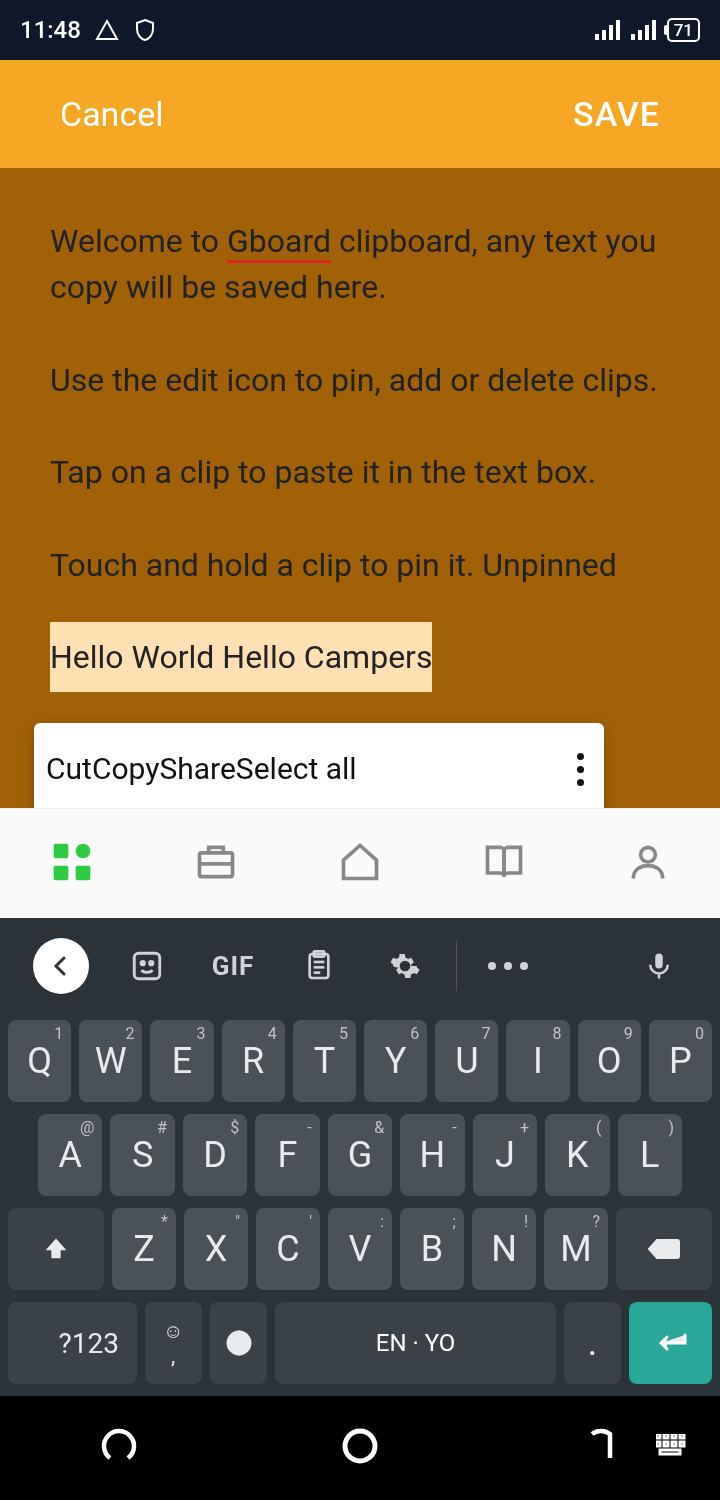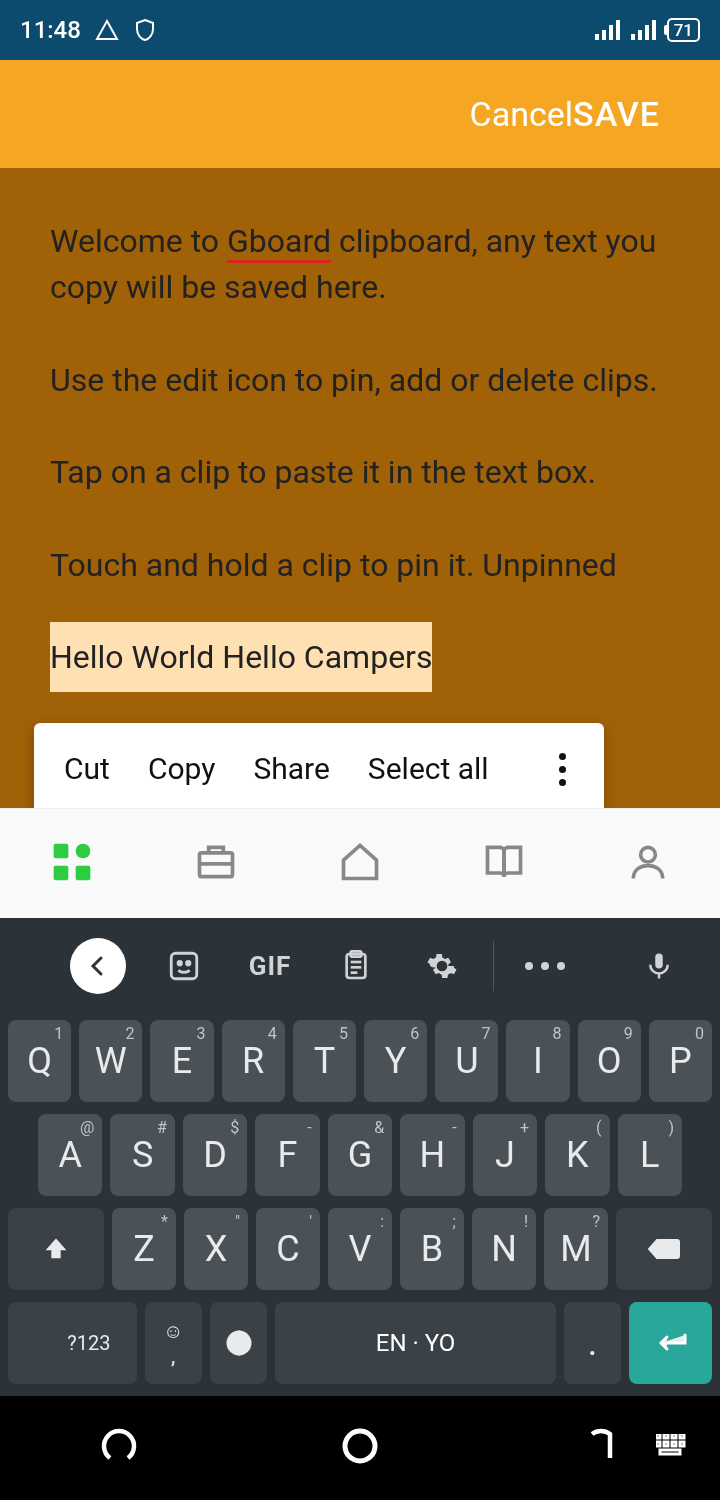--- a/index.html
+++ b/index.html
@@ -1,67 +1,67 @@
 <!DOCTYPE html>
 <html><head>
 <meta charset="utf-8">
 <style>
   * { margin:0; padding:0; box-sizing:border-box; font-family: Roboto, Arial, sans-serif; }
   html,body { width:720px; height:1500px; background:#000; overflow:hidden; }
   .screen { width:720px; height:1500px; display:flex; flex-direction:column; position:relative; }
 
   
-  .status-bar { background:#0c4a6e; height:60px; display:flex; align-items:center; justify-content:space-between; padding:0 20px; color:#fff; font-size:24px; font-weight:500;}
+  .status-bar { background:#0f172a; height:60px; display:flex; align-items:center; justify-content:space-between; padding:0 20px; color:#fff; font-size:24px; font-weight:500;}
   .status-left { display:flex; align-items:center; gap:14px; }
   .status-right { display:flex; align-items:center; gap:10px; }
   .status-icon { display:inline-flex; }
 
   
-  .header { background:#f5a623; height:108px; display:flex; align-items:center; justify-content:flex-end; padding:0 60px; color:#fff; }
+  .header { background:#f5a623; height:108px; display:flex; align-items:center; justify-content:space-between; padding:0 60px; color:#fff; }
   .header-left { font-size:34px; }
   .header-right { font-size:34px; font-weight:500; letter-spacing:1px;}
 
   
   .content { flex:1 1 auto; background:#a16207; position:relative; padding:50px 50px 0 50px; font-size:32px; color:#222; line-height:1.45; overflow:hidden; }
   .content p { margin-bottom:46px; }
   .underline-red { border-bottom:3px solid #d22; }
   .selected-text { background:#ffe0b2; display:inline; padding:16px 0; font-size:32px; }
 
   
-  .context-menu { position:absolute; left:34px; top:555px; width:570px; height:92px; background:#fff; border-radius:6px; box-shadow:0 4px 14px rgba(0,0,0,.25); display:flex; align-items:center; padding:0 30px; font-size:30px; color:#111; gap:38px;}
+  .context-menu { position:absolute; left:34px; top:555px; width:570px; height:92px; background:#fff; border-radius:6px; box-shadow:0 4px 14px rgba(0,0,0,.25); display:flex; align-items:center; padding:0 12px; font-size:30px; color:#111; }
   .context-menu .menu-item { cursor:pointer; }
   .context-menu .more { margin-left:auto; display:flex; flex-direction:column; gap:6px; padding-right:8px;}
   .context-menu .more span { width:7px; height:7px; background:#111; border-radius:50%; }
 
   
   .app-nav { height:110px; background:#fafafa; display:flex; align-items:center; justify-content:space-around; border-top:1px solid #eee;}
   .app-nav .nav-item svg { width:44px; height:44px; }
   .nav-active rect { fill:#2ecc40; }
   .nav-active circle.dot { fill:#2ecc40; }
 
   
   .keyboard { background:#2b3238; display:flex; flex-direction:column; }
-  .kb-toolbar { height:96px; display:flex; align-items:center; padding:0 18px; gap:0;margin-left:37px; }
+  .kb-toolbar { height:96px; display:flex; align-items:center; padding:0 18px; gap:0; }
   .kb-tool { width:86px; height:96px; display:flex; align-items:center; justify-content:center; color:#cfd3d6; }
   .kb-tool.back { }
   .kb-tool.back .circle { width:56px; height:56px; background:#fff; border-radius:50%; display:flex; align-items:center; justify-content:center;}
   .kb-tool.gif { font-weight:700; font-size:26px; letter-spacing:1px; color:#cfd3d6;}
   .kb-tool.sep { width:1px; height:50px; background:#555; margin:0 8px; }
   .kb-tool.more span { width:8px; height:8px; background:#cfd3d6; border-radius:50%; margin:0 4px; display:inline-block;}
   .kb-tool.mic { margin-left:auto; }
 
   .kb-rows { padding:6px 8px 12px; display:flex; flex-direction:column; gap:12px; }
   .kb-row { display:flex; gap:8px; justify-content:center; }
   .key { background:#4a5157; color:#e8eaec; border-radius:8px; height:82px; display:flex; align-items:center; justify-content:center; font-size:36px; position:relative; flex:1; min-width:0;}
   .key .sup { position:absolute; top:4px; right:8px; font-size:16px; color:#bfc4c8;}
   .key.dark { background:#3a4147; }
   .key.space { flex:4.4; font-size:24px; color:#ffffff;}
   .key.enter { background:#2aa79b; flex:1.3;}
   .key.shift, .key.backspace { flex:1.5; }
-  .key.num { flex:1.5; font-size:20px;padding-left:33px;}
+  .key.num { flex:1.5; font-size:28px;padding-left:33px;}
   .key.emoji, .key.globe, .key.period { flex:0.9; }
   .key svg { fill:#e8eaec; }
 
   
   .sys-nav { height:104px; background:#000; display:flex; align-items:center; justify-content:space-around; position:relative;}
   .sys-nav svg { stroke:#fff; fill:none; stroke-width:3;}
   .sys-nav .kb-toggle { position:absolute; right:30px; }
 </style>
 </head>
 <body>

